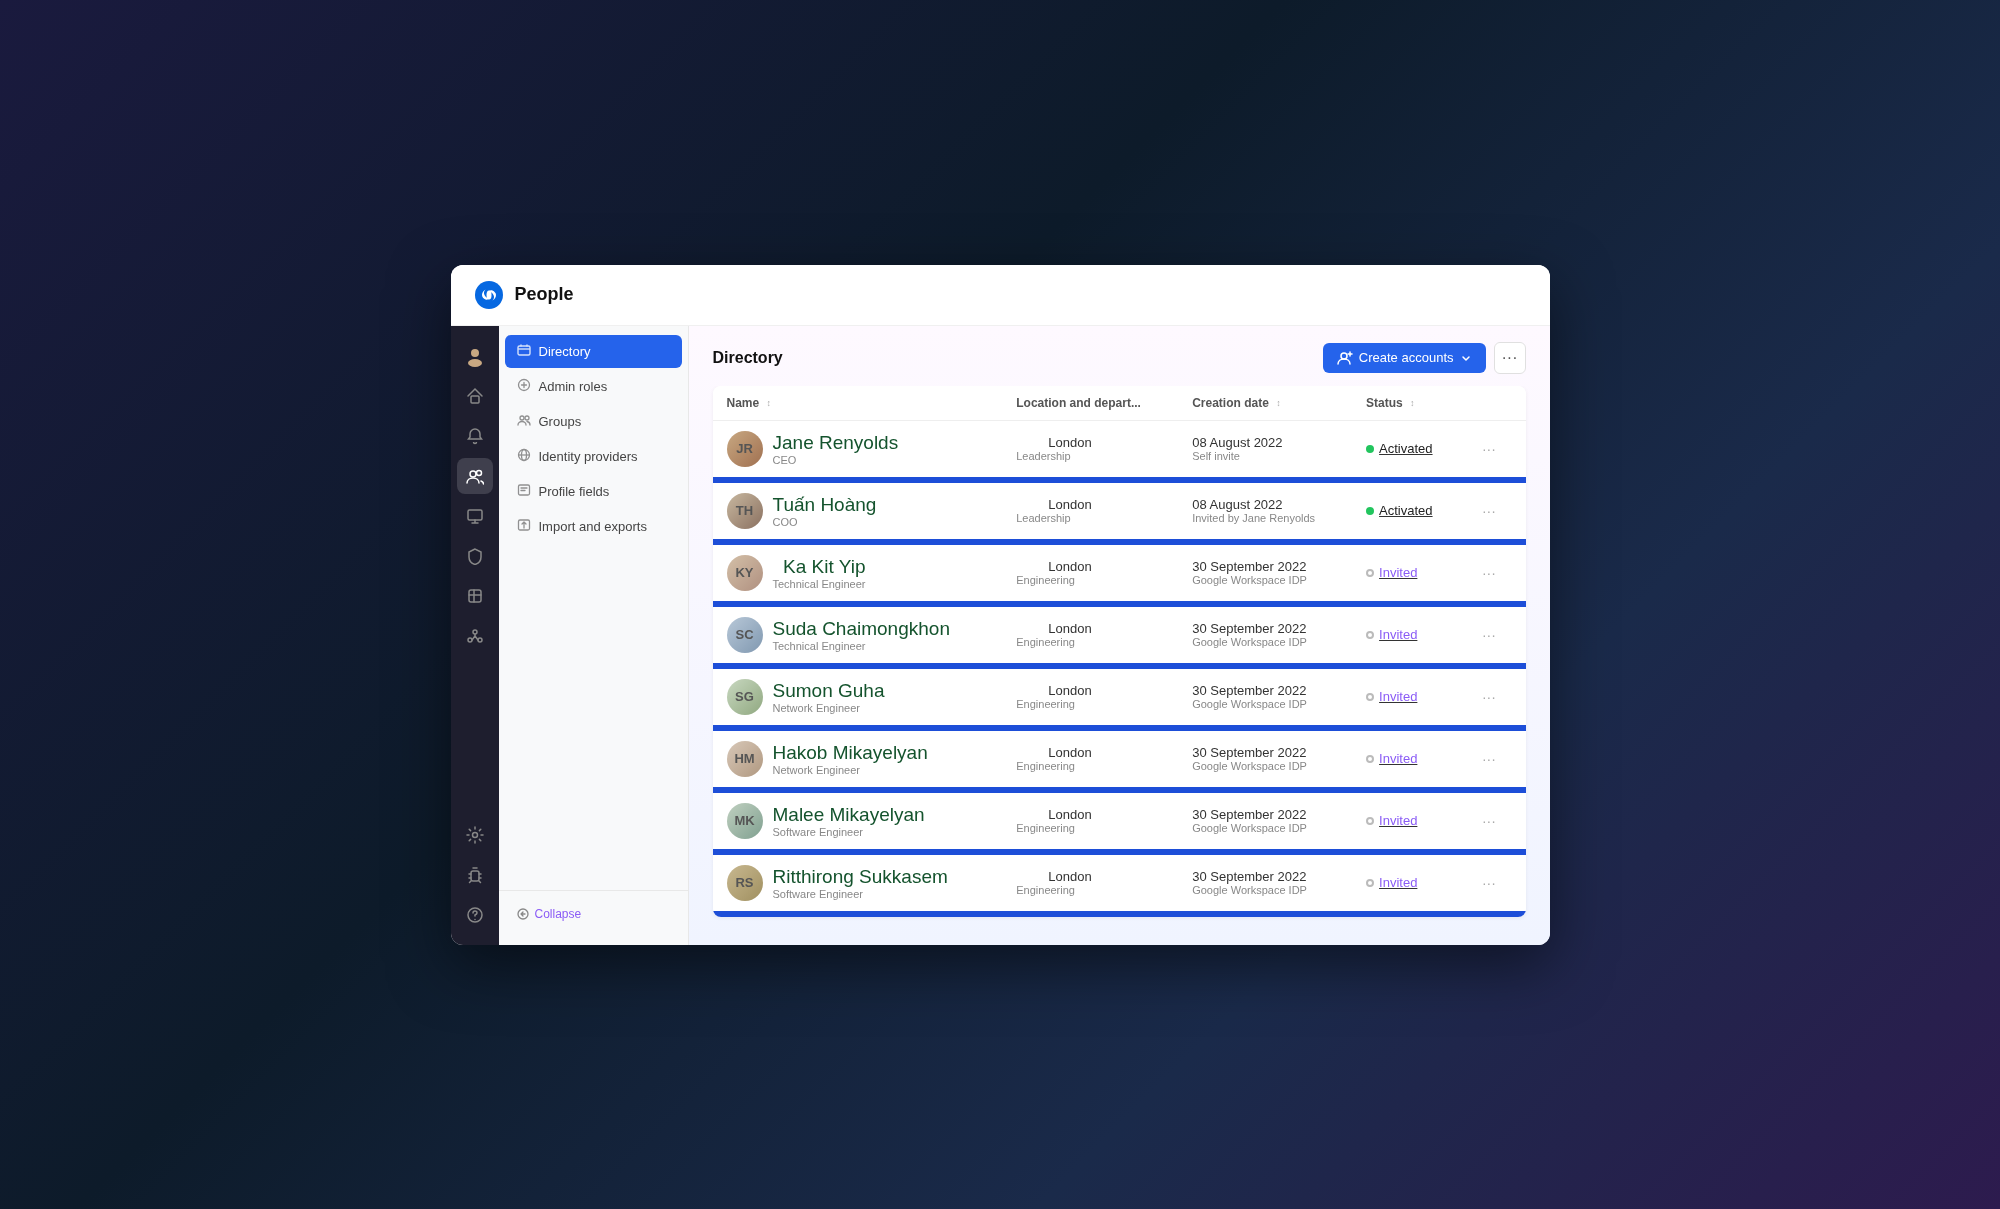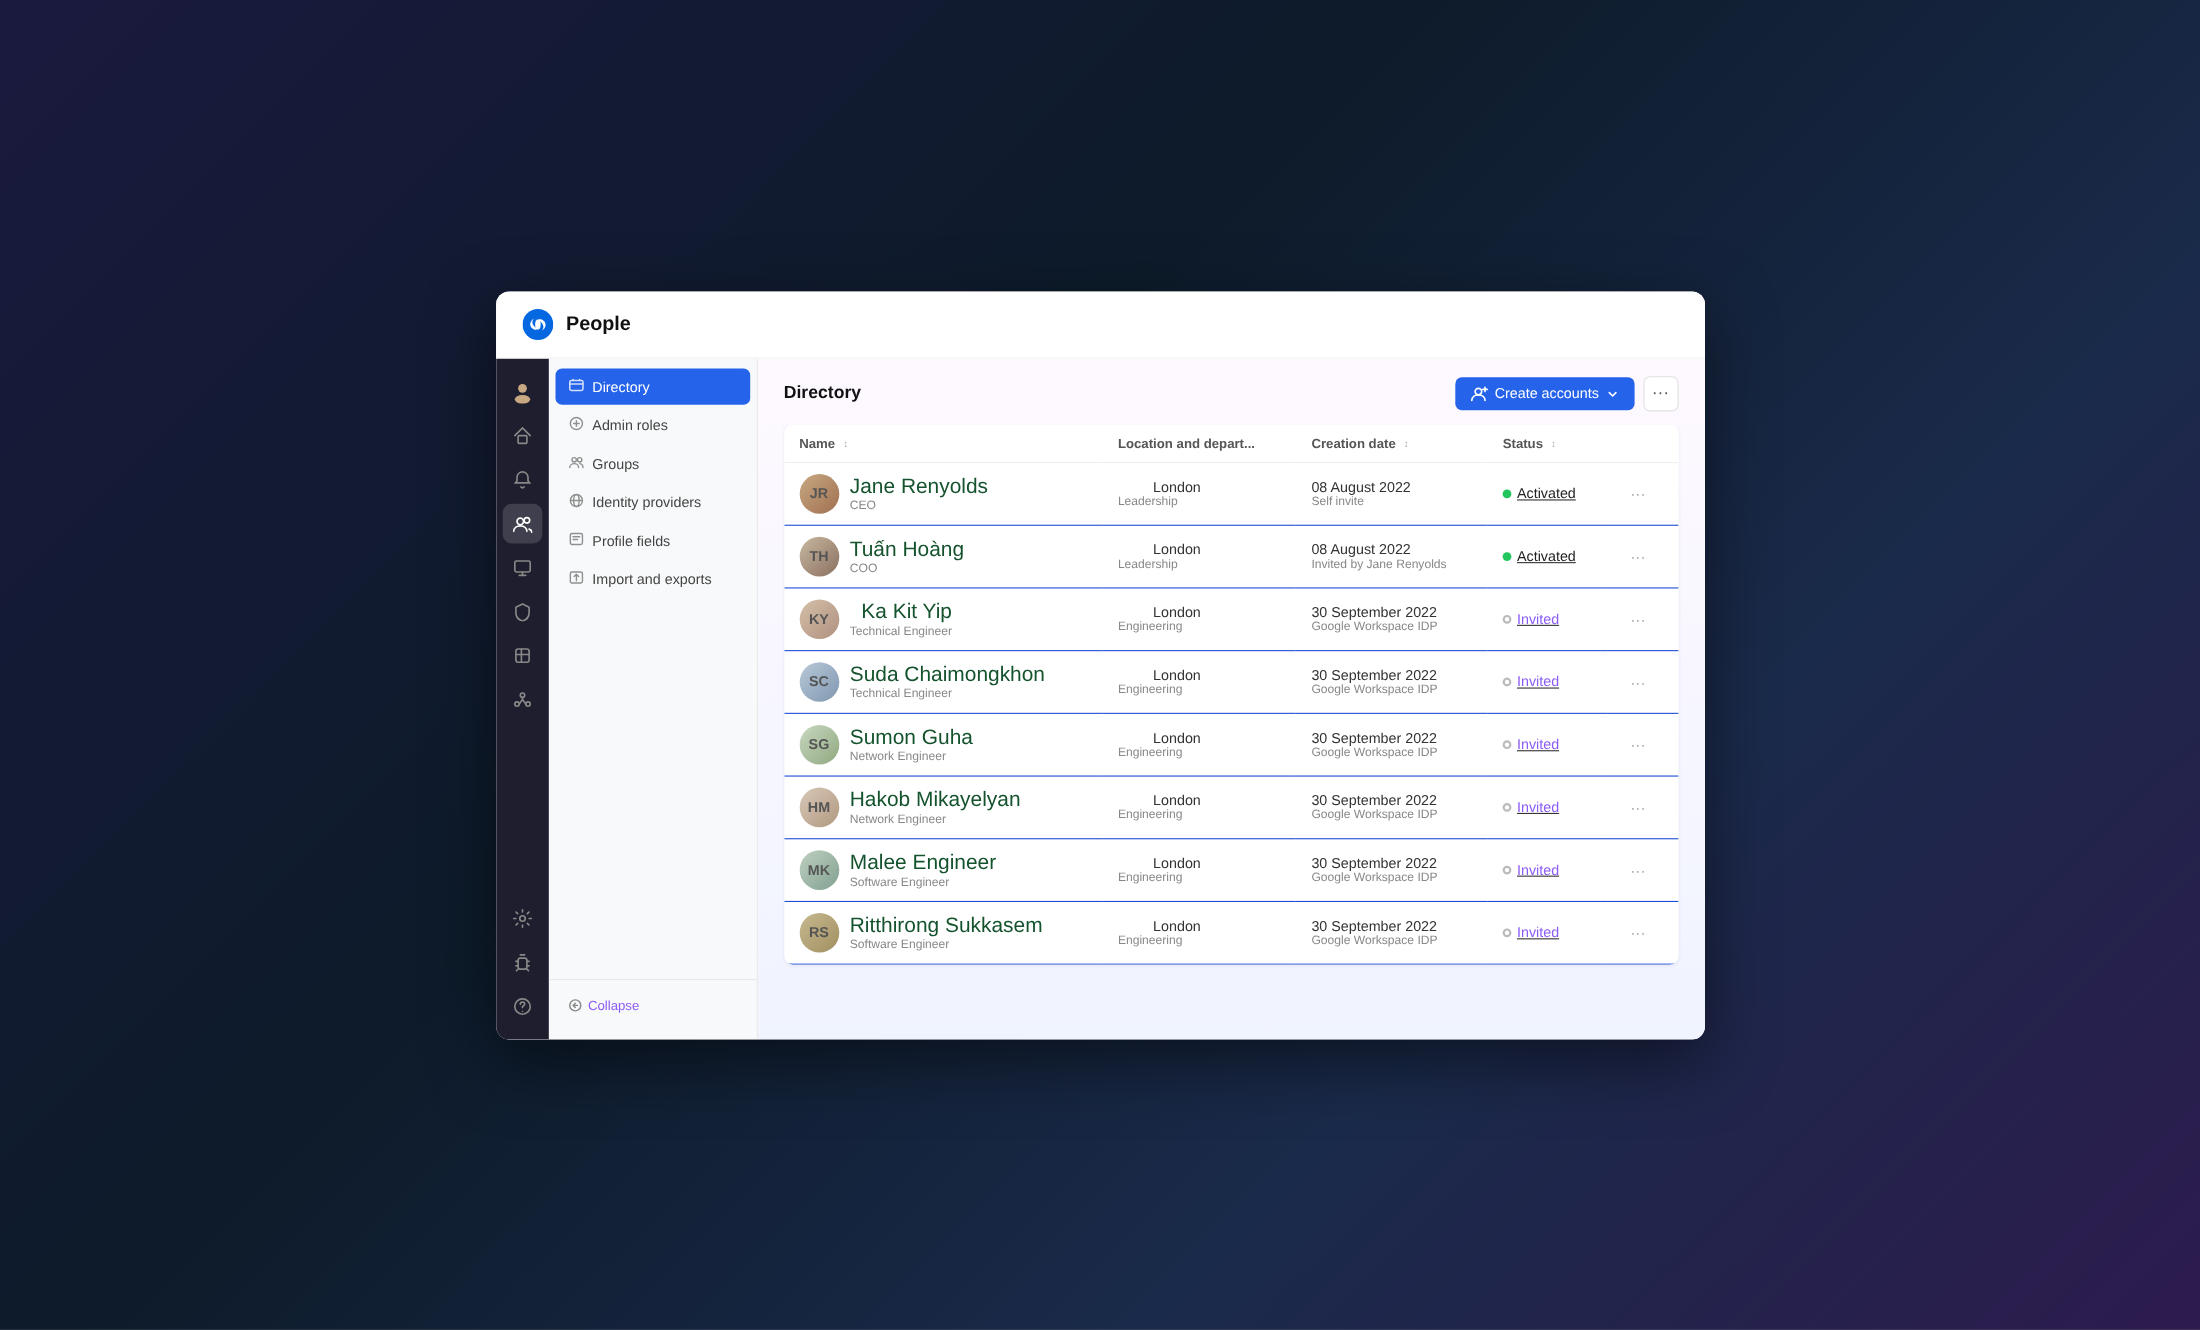--- a/index.html
+++ b/index.html
@@ -219,21 +219,21 @@
     thead th .sort-arrows {
       display: inline-flex;
       flex-direction: column;
       margin-left: 4px;
       vertical-align: middle;
       font-size: 9px;
       color: #aaa;
       line-height: 1;
     }
     tbody tr {
-      border-bottom: 1px solid #1d4ed8;
+      border-bottom: 6px solid #1d4ed8;
       transition: background 0.1s;
     }
     tbody td {
       padding: 10px 14px;
       font-size: 13px;
       color: #333;
       vertical-align: middle;
     }
     .person-cell {
       display: flex;
@@ -676,21 +676,21 @@
     </td>
     <td>
       <button class="row-more">···</button>
     </td>
   </tr>
               <tr>
     <td>
       <div class="person-cell">
         <div class="avatar av7">MK</div>
         <div>
-          <div class="person-name">Malee Engineer</div>
+          <div class="person-name">Malee Mikayelyan</div>
           <div class="person-role">Software Engineer</div>
         </div>
       </div>
     </td>
     <td>
       <div class="location-main">London</div>
       <div class="location-dept">Engineering</div>
     </td>
     <td>
       <div class="date-main">30 September 2022</div>

